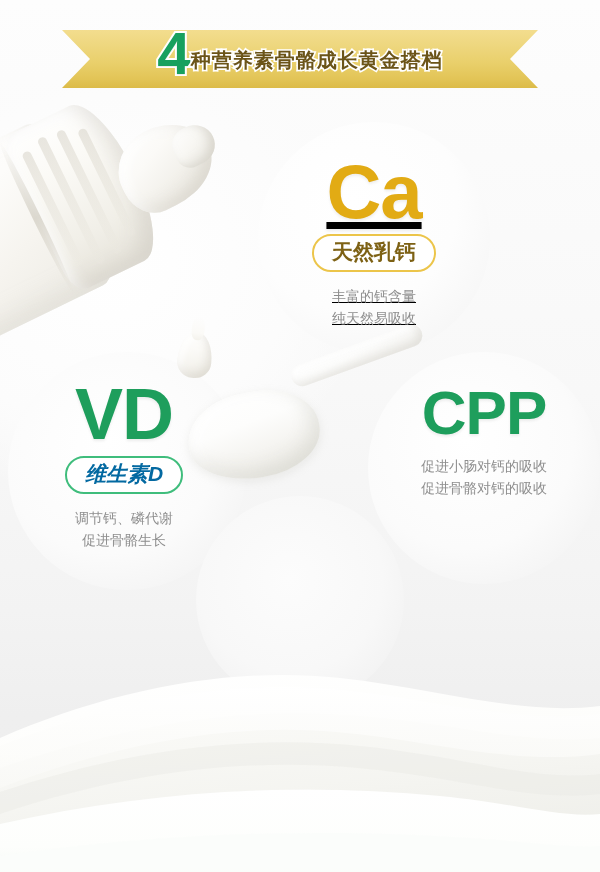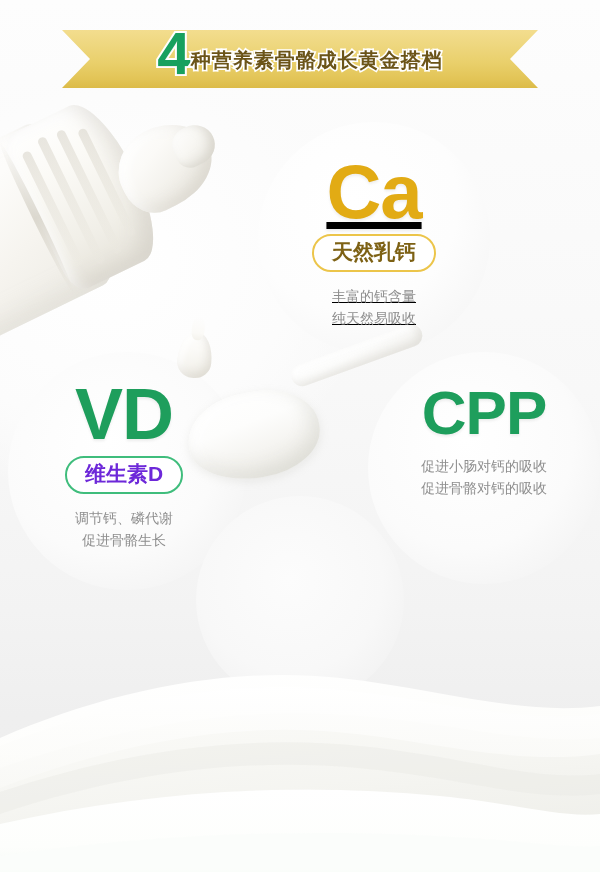--- a/index.html
+++ b/index.html
@@ -200,21 +200,21 @@
     display: inline-block;
     background: #ffffff;
     border-radius: 999px;
     padding: 4px 18px 6px;
     font-size: 21px;
     font-weight: bold;
     line-height: 1.15;
     white-space: nowrap;
   }
   .pill-gold  { border: 2px solid #ecc54a; color: #7d6114; }
-  .pill-green { border: 2px solid #3fbd7c; color: #6d28d9; }
+  .pill-green { border: 2px solid #3fbd7c; color: #0369a1; font-style: italic; }
 
   .desc {
     font-size: 14px;
     line-height: 1.55;
     color: #8e8e8e;
     white-space: pre-line;
     font-weight: normal;
   }
 
   .b-ca  { left: 246px; top: 154px; width: 256px; text-decoration: underline; }

